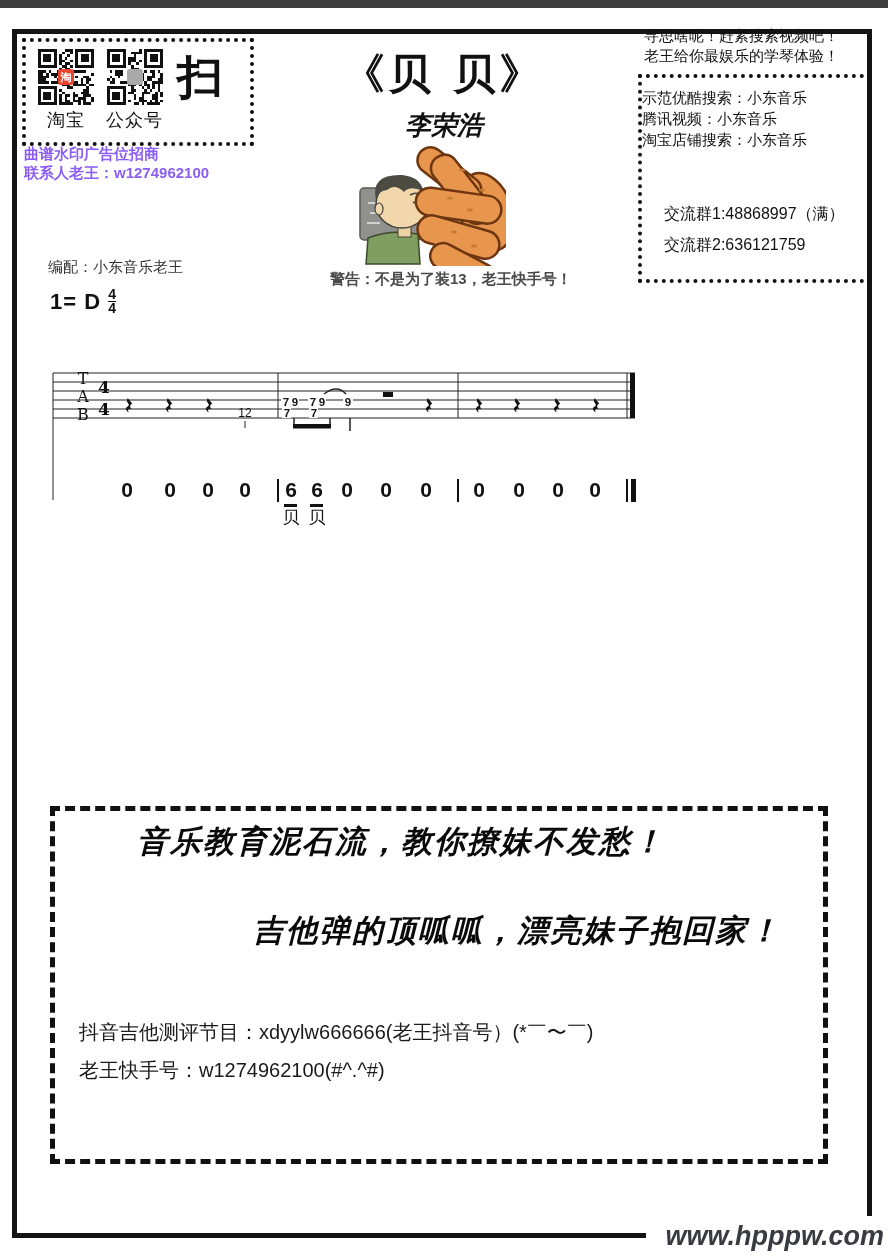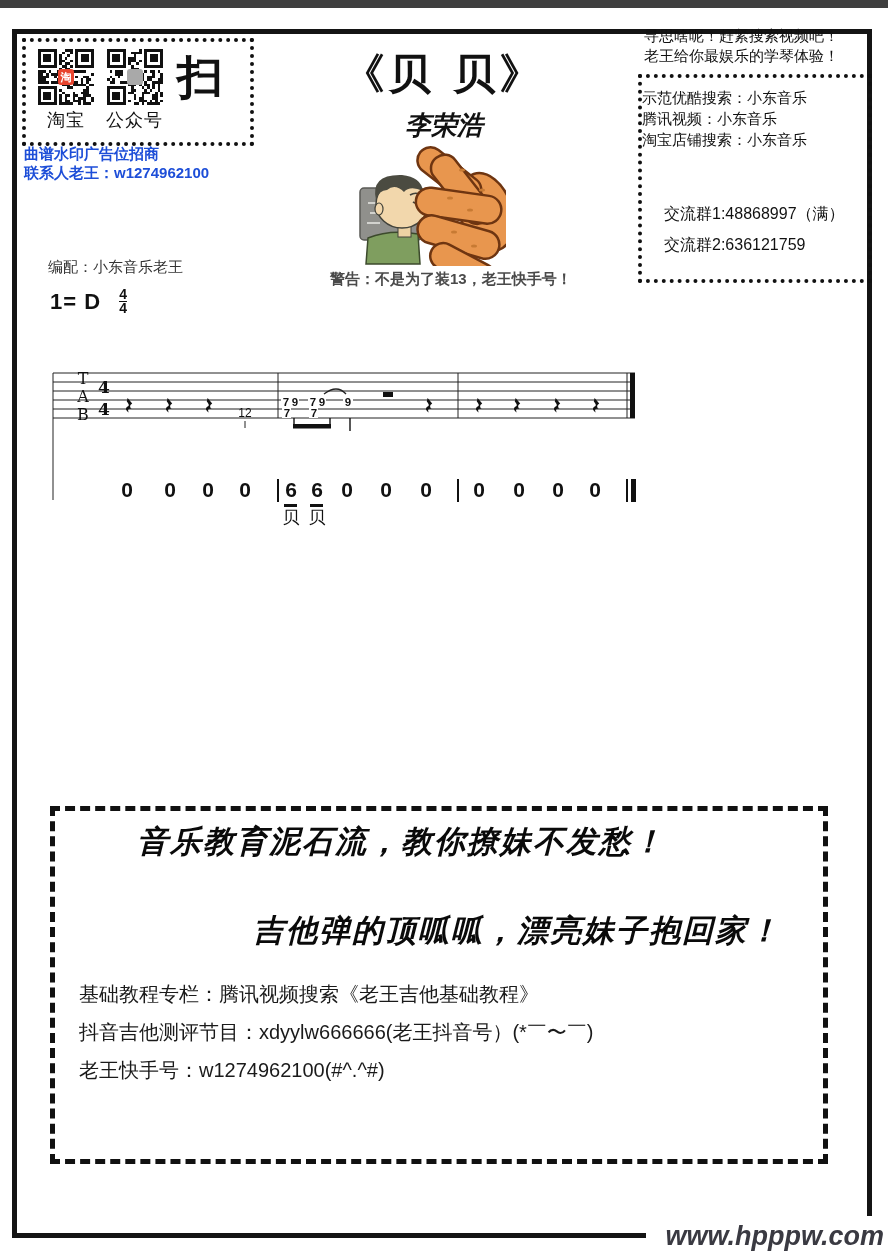--- a/index.html
+++ b/index.html
@@ -15,39 +15,39 @@
   .qrcol{display:flex;flex-direction:column;align-items:center;}
   .qrwrap{position:relative;width:56px;height:56px;}
   .qrwrap svg{width:56px;height:56px;display:block;}
   .qrlogo{position:absolute;left:20px;top:20px;width:16px;height:16px;border-radius:3px;
           display:flex;align-items:center;justify-content:center;font-size:11px;font-weight:bold;}
   .qrlogo.tao{background:#e8442e;color:#fff;}
   .qrlogo.gz{background:#a9a9a9;}
   .qrlabel{font-size:18px;margin-top:3px;letter-spacing:1px;}
   #scanchar{font-size:46px;font-weight:bold;line-height:56px;margin-left:2px;}
 
-  #adtext{left:24px;top:144px;color:#1d4ed8;font-size:15px;font-weight:600;line-height:19px;}
+  #adtext{left:24px;top:144px;color:#8b5cf6;font-size:15px;font-weight:600;line-height:19px;}
 
   
   #promo1{left:644px;top:26px;width:232px;font-size:15px;line-height:20px;}
   #promobox{left:638px;top:74px;width:226px;height:192px;border:4px dotted #111;padding-top:9px;box-sizing:content-box;}
   .searchline{padding-right:16px;font-size:15px;line-height:21px;}
   .groupline{padding-left:22px;font-size:16px;line-height:31px;}
   #groups{margin-top:48px;}
 
   
   #title{left:294px;top:46px;width:300px;text-align:center;font-family:"DejaVu Serif",serif;
          font-weight:bold;font-size:42px;letter-spacing:4px;}
   #artist{left:294px;top:108px;width:300px;text-align:center;font-family:"DejaVu Serif",serif;
           font-weight:bold;font-style:italic;font-size:26px;}
   #cartoon{left:358px;top:146px;}
   #warning{left:330px;top:270px;font-size:15px;font-weight:600;color:#4a4a4a;}
 
   #arranger{left:48px;top:258px;font-size:15px;color:#333;}
-  #keysig{left:50px;top:288px;display:flex;align-items:center;gap:14px;}
+  #keysig{left:50px;top:288px;display:flex;align-items:center;gap:3px;}
   #keyname{font-size:22px;font-weight:600;letter-spacing:1px;}
   #timesig{display:flex;flex-direction:column;align-items:center;width:16px;font-weight:bold;font-size:14px;line-height:13px;}
   #timesig .tnum+ .tnum{border-top:1.5px solid #111;}
 
   
   .jn{position:absolute;top:478px;transform:translateX(-50%);font-size:21px;font-weight:600;}
   .jbar{position:absolute;top:479px;width:2px;height:23px;background:#111;}
   .jthick{width:5px;}
   .u6{position:absolute;top:504px;width:13px;height:2.5px;background:#111;}
   .lyr{position:absolute;top:506px;transform:translateX(-50%);font-size:17px;}
@@ -512,20 +512,19 @@
   <span class="jn" style="left:558px">0</span>
   <span class="jn" style="left:595px">0</span>
   <div class="jbar" style="left:626px"></div>
   <div class="jbar jthick" style="left:631px"></div>
   <span class="lyr" style="left:291px">贝</span>
   <span class="lyr" style="left:317px">贝</span>
 
   <div id="footerbox" class="abs">
     <div id="slogan1" class="slogan">音乐教育泥石流，教你撩妹不发愁！</div>
     <div id="slogan2" class="slogan">吉他弹的顶呱呱，漂亮妹子抱回家！</div>
-    <div id="fline1" class="fline">基础教程专栏：腾讯视频搜索《老王吉他基础教程》</div>
     <div id="fline2" class="fline">抖音吉他测评节目：xdyylw666666(老王抖音号）(*￣〜￣)</div>
     <div id="fline3" class="fline">老王快手号：w1274962100(#^.^#)</div>
   </div>
 
   <div id="watermark" class="abs">www.hpppw.com</div>
 
 </div>
 
 </body></html>

